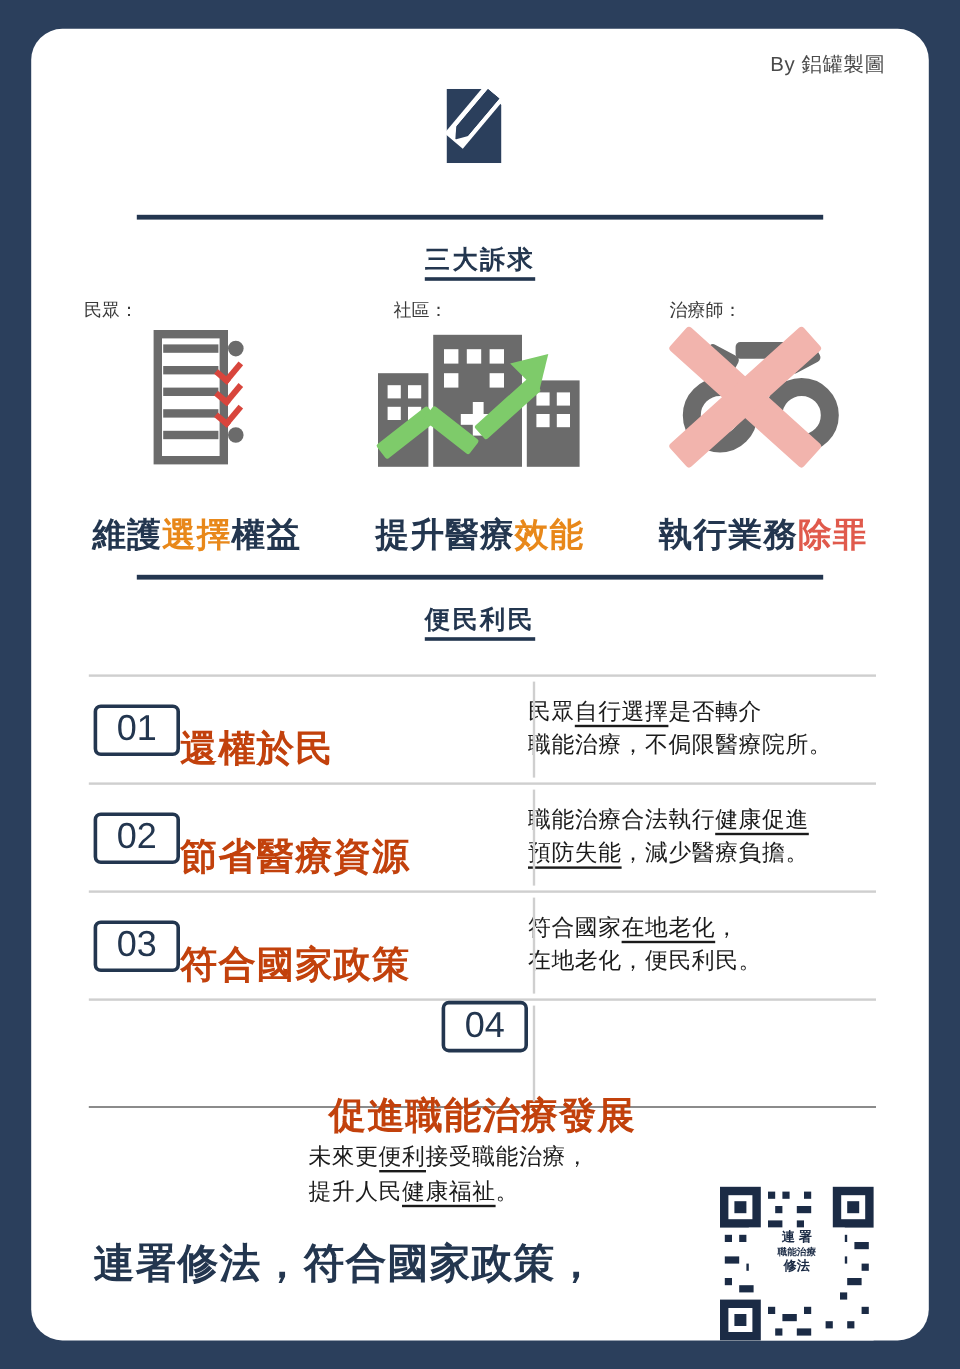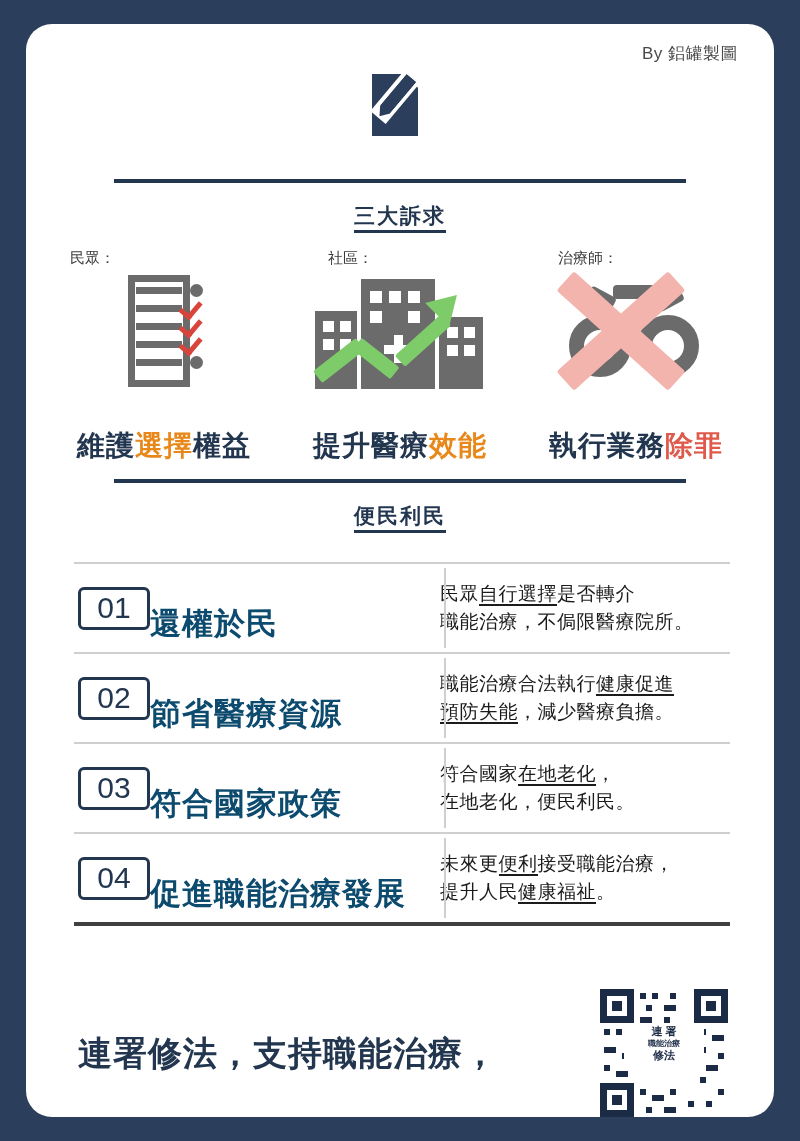--- a/index.html
+++ b/index.html
@@ -279,37 +279,37 @@
     top: 538px;
     width: 656px;
   }
   .benefit-row {
     position: relative;
     display: flex;
     align-items: center;
     height: 88px;
     border-top: 2px solid #cfcfcf;
   }
-  .benefit-row.last { border-bottom: 4px solid #404040; }
+  .benefit-row.last { border-bottom: 1px solid #404040; flex-direction: column; }
   .num {
     width: 66px;
     margin-left: 4px;
     text-align: center;
     font-size: 30px;
     color: #23364f;
     border: 3px solid #23364f;
     border-radius: 6px;
     padding: 1px 0 2px;
     font-family: "Liberation Sans", sans-serif;
   }
   .benefit-title {
     flex: 1;
     font-size: 31px;
     font-weight: bold;
-    color: #0c4a6e;
+    color: #c2410c;
     letter-spacing: 1px;
     margin-top: 32px;
   }
   .vsep {
     position: absolute;
     left: 370px;
     top: 4px;
     bottom: 4px;
     width: 2px;
     background: #cfcfcf;
@@ -513,21 +513,21 @@
         <div class="benefit-desc">
           <div><span>未來更</span><span class="u">便利</span><span>接受職能治療，</span></div>
           <div><span>提升人民</span><span class="u">健康福祉</span><span>。</span></div>
         </div>
       </div>
 
     </div>
 
     <div class="footer">
       <div class="slogan">
-        <div>連署修法，支持職能治療，</div>
+        <div>連署修法，符合國家政策，</div>
       </div>
       <div class="qr">
         <div class="cell" style="left:0; top:0; width:34px; height:34px;"></div>
         <div class="cell" style="left:7px; top:7px; width:20px; height:20px; background:#ffffff;"></div>
         <div class="cell" style="left:12px; top:12px; width:10px; height:10px;"></div>
         <div class="cell" style="left:94px; top:0; width:34px; height:34px;"></div>
         <div class="cell" style="left:101px; top:7px; width:20px; height:20px; background:#ffffff;"></div>
         <div class="cell" style="left:106px; top:12px; width:10px; height:10px;"></div>
         <div class="cell" style="left:0; top:94px; width:34px; height:34px;"></div>
         <div class="cell" style="left:7px; top:101px; width:20px; height:20px; background:#ffffff;"></div>

